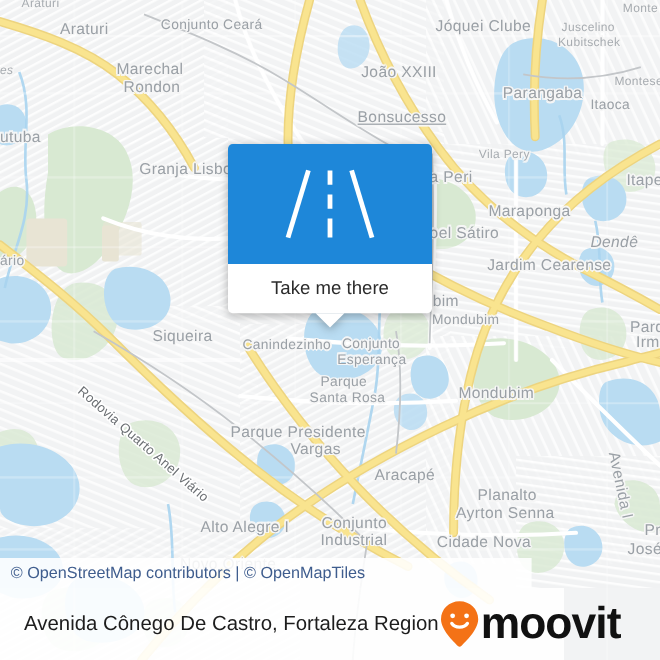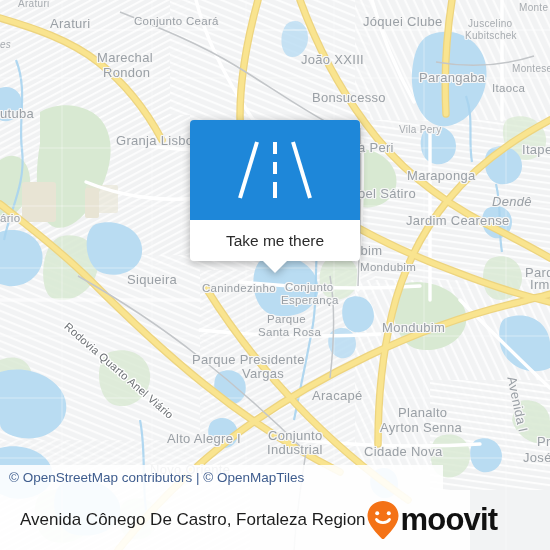--- a/index.html
+++ b/index.html
@@ -140,21 +140,21 @@
     white-space: nowrap;
   }
   #brand {
     display: flex;
     align-items: center;
     padding-right: 18px;
   }
   #brand-pin { display: block; }
   #brand-name {
     color: #111111;
-    font-size: 31px;
+    font-size: 37px;
     font-weight: bold;
     letter-spacing: -0.8px;
     font-family: "Liberation Sans", sans-serif;
     margin-left: 1px;
   }
 </style>
 </head>
 <body>
 
 <div id="app">
@@ -322,28 +322,28 @@
     </svg>
 
     <div id="map-labels">
         <div class="map-label small" style="left: 18px; top: -2px;">Araturi</div>
         <div class="map-label big" style="left: 50px; top: 16px;">Araturi</div>
         <div class="map-label" style="left: 134px; top: 15px;">Conjunto Ceará</div>
         <div class="map-label big" style="left: 363px; top: 14px;">Jóquei Clube</div>
         <div class="map-label small" style="left: 519px; top: 2px;">Monte</div>
         <div class="map-label small" style="left: 468px; top: 18px;">Juscelino</div>
         <div class="map-label small" style="left: 465px; top: 30px;">Kubitschek</div>
-        <div class="map-label small" style="left: 0px; top: 39px; font-style: italic;">es</div>
+        <div class="map-label small" style="left: 0px; top: 54px; font-style: italic;">es</div>
         <div class="map-label big" style="left: 301px; top: 35px; margin-top: 17px;">João XXIII</div>
         <div class="map-label" style="left: 492px; top: 46px; margin-top: 36px;">Itaoca</div>
         <div class="map-label big" style="left: 97px; top: 50px;">Marechal</div>
         <div class="map-label small" style="left: 512px; top: 63px;">Montese</div>
         <div class="map-label big" style="left: 419px; top: 70px;">Parangaba</div>
         <div class="map-label big" style="left: 103px; top: 65px;">Rondon</div>
-        <div class="map-label big" style="left: 312px; top: 90px;">Bonsucesso</div>
+        <div class="map-label big" style="left: 298px; top: 90px; text-decoration: underline;">Bonsucesso</div>
         <div class="map-label small" style="left: 399px; top: 124px;">Vila Pery</div>
         <div class="map-label big" style="left: 116px; top: 133px;">Granja Lisboa</div>
         <div class="map-label big" style="left: 358px; top: 140px;">a Peri</div>
         <div class="map-label big" style="left: 0px; top: 106px;">utuba</div>
         <div class="map-label big" style="left: 522px; top: 142px;">Itape</div>
         <div class="map-label big" style="left: 407px; top: 168px;">Maraponga</div>
         <div class="map-label big" style="left: 358px; top: 186px;">oel Sátiro</div>
         <div class="map-label big" style="left: 492px; top: 194px; font-style: italic;">Dendê</div>
         <div class="map-label" style="left: 0px; top: 212px;">ário</div>
         <div class="map-label big" style="left: 406px; top: 213px;">Jardim Cearense</div>

